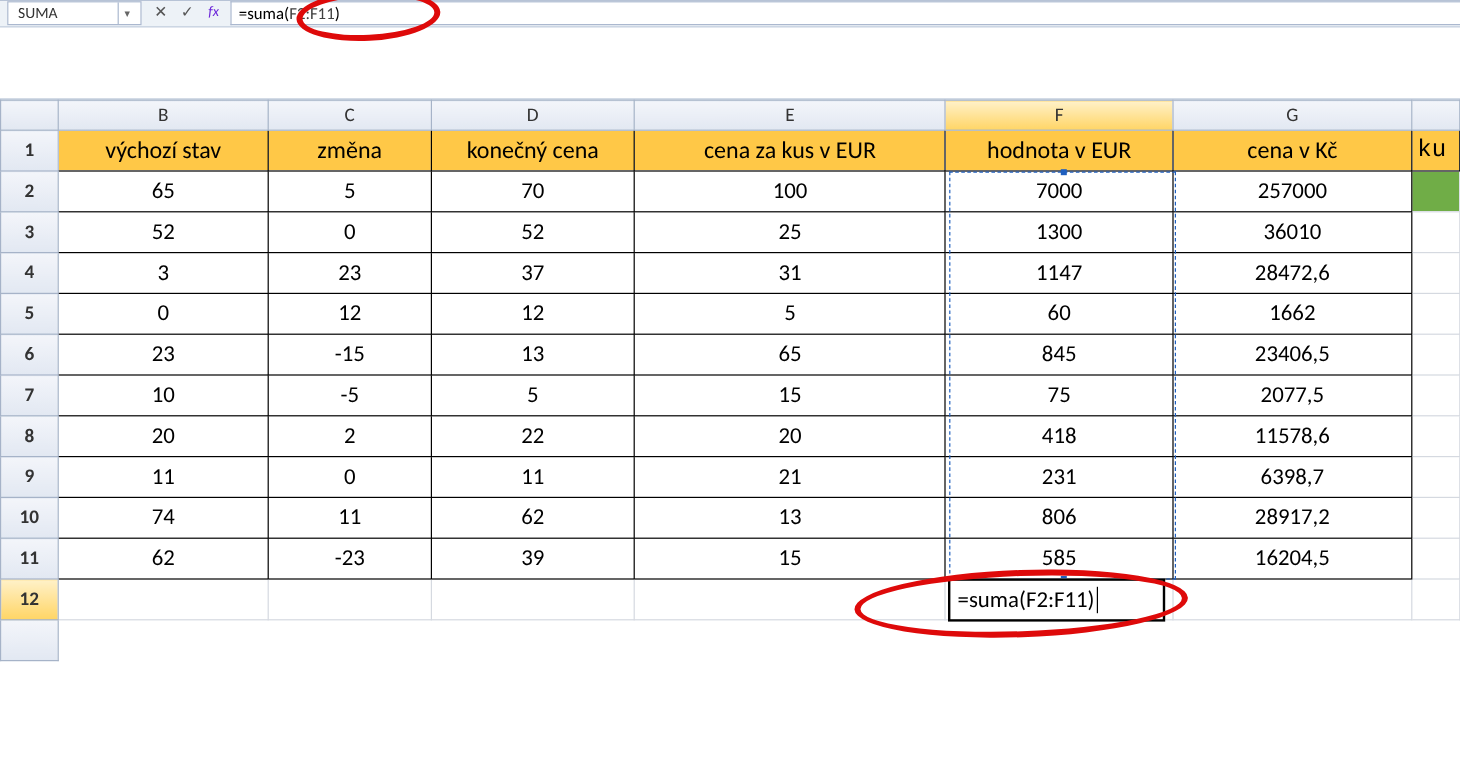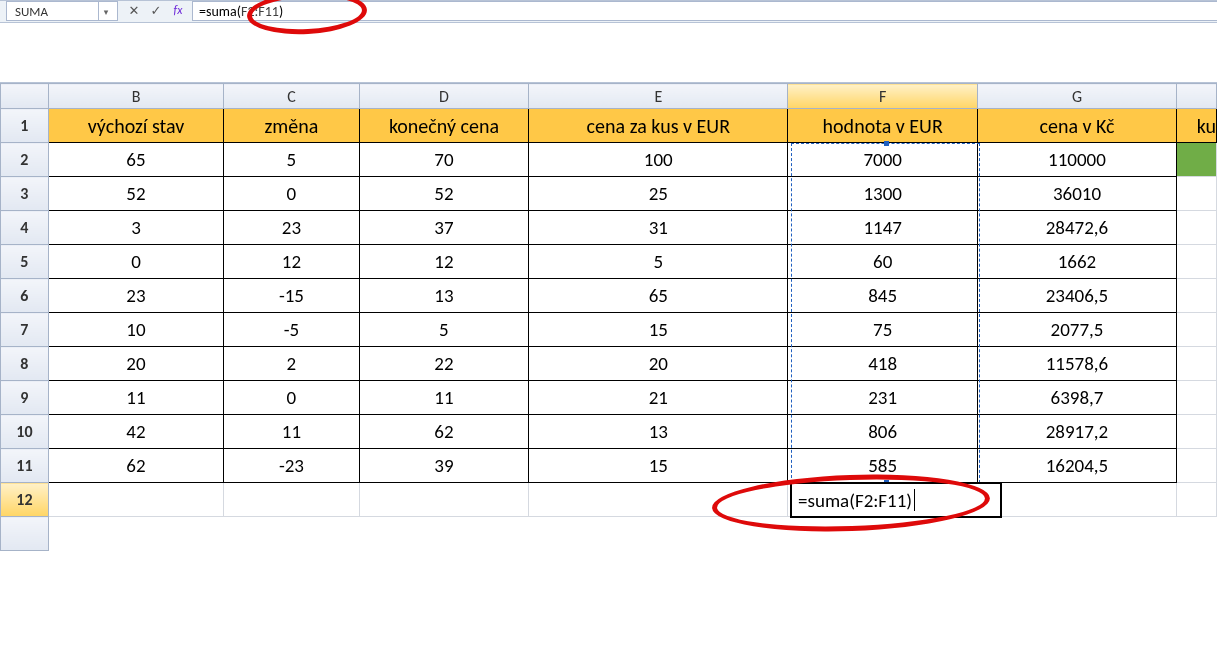--- a/index.html
+++ b/index.html
@@ -210,33 +210,33 @@
         <th class="colhdr"></th>
       </tr>
       <tr class="headerrow">
         <th class="rowhdr">1</th>
         <td class="cell">výchozí stav</td>
         <td class="cell">změna</td>
         <td class="cell">konečný cena</td>
         <td class="cell">cena za kus v EUR</td>
         <td class="cell">hodnota v EUR</td>
         <td class="cell">cena v Kč</td>
-        <td class="cell" style="text-align:right;padding-left:4px;">ku</td>
+        <td class="cell" style="text-align:left;padding-left:4px;font-family:Liberation Mono, monospace;">ku</td>
       </tr>
 
       </tbody>
         <tbody id="data-rows">
           <tr class="datarow">
             <th class="rowhdr">2</th>
             <td class="cell tbord">65</td>
             <td class="cell tbord">5</td>
             <td class="cell tbord">70</td>
             <td class="cell tbord">100</td>
             <td class="cell tbord">7000</td>
-            <td class="cell tbord">110000</td>
+            <td class="cell tbord">257000</td>
             <td class="cell greenfill"></td>
           </tr>
           <tr class="datarow">
             <th class="rowhdr">3</th>
             <td class="cell tbord">52</td>
             <td class="cell tbord">0</td>
             <td class="cell tbord">52</td>
             <td class="cell tbord">25</td>
             <td class="cell tbord">1300</td>
             <td class="cell tbord">36010</td>
@@ -297,21 +297,21 @@
             <td class="cell tbord">11</td>
             <td class="cell tbord">0</td>
             <td class="cell tbord">11</td>
             <td class="cell tbord">21</td>
             <td class="cell tbord">231</td>
             <td class="cell tbord">6398,7</td>
             <td class="cell"></td>
           </tr>
           <tr class="datarow">
             <th class="rowhdr">10</th>
-            <td class="cell tbord">42</td>
+            <td class="cell tbord">74</td>
             <td class="cell tbord">11</td>
             <td class="cell tbord">62</td>
             <td class="cell tbord">13</td>
             <td class="cell tbord">806</td>
             <td class="cell tbord">28917,2</td>
             <td class="cell"></td>
           </tr>
           <tr class="datarow">
             <th class="rowhdr">11</th>
             <td class="cell tbord">62</td>
@@ -337,21 +337,21 @@
       </tr>
       <tr style="height:14px">
         <th class="rowhdr" style="font-size:14px"></th>
         <td class="cell" colspan="7" style="border-bottom:none;border-right:none;"></td>
       </tr>
     </tbody>
       </table>
 
     <div class="marquee" style="left:791px; top:60px; width:189px; height:340px;"></div>
 
-    <div class="active-cell-overlay" style="left:790px; top:399px; width:212px; height:36px;">
+    <div class="active-cell-overlay" style="left:790px; top:399px; width:181px; height:36px;">
       <span>=suma(F2:F11)</span>
       <span style="border-left:1px solid #000; height:22px; margin-left:2px;"></span>
     </div>
 
   </div>
 
   <div class="anno-ellipse" style="left:247px; top:-9px; width:120px; height:42px;"></div>
 
   <div class="anno-ellipse" style="left:712px; top:474px; width:278px; height:56px; transform:rotate(-2deg);"></div>
 

